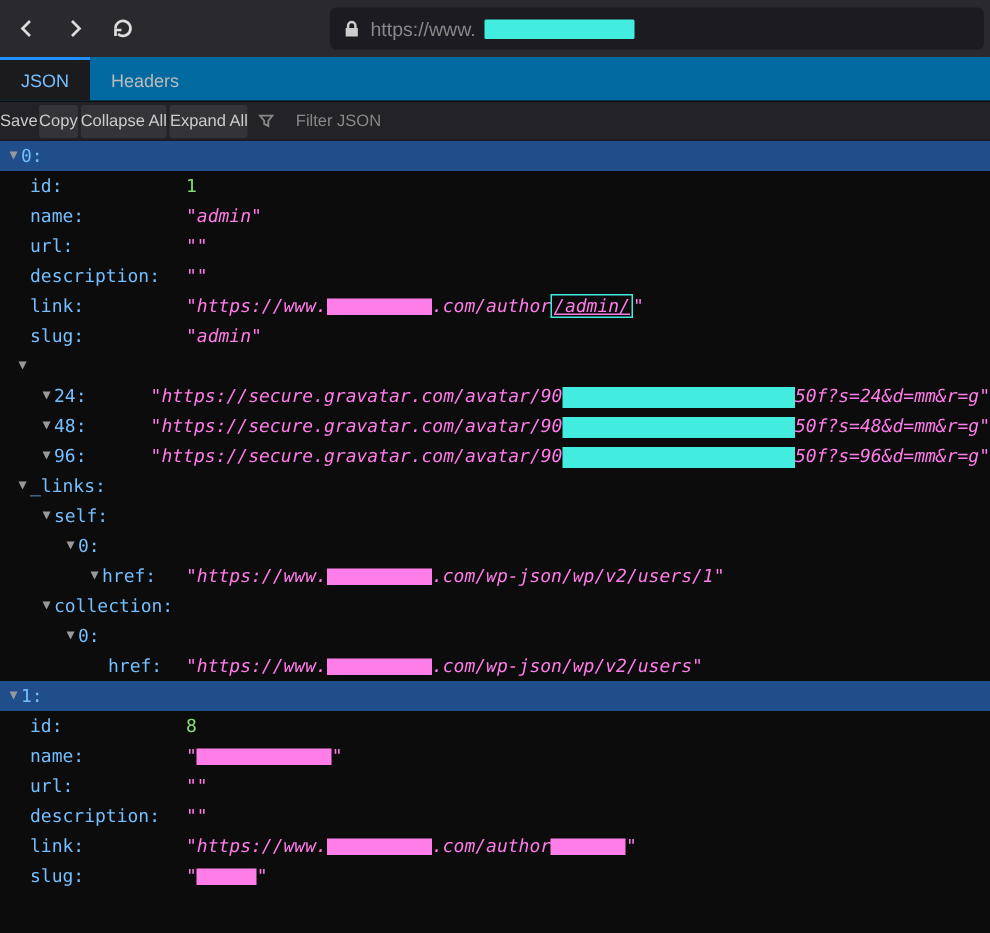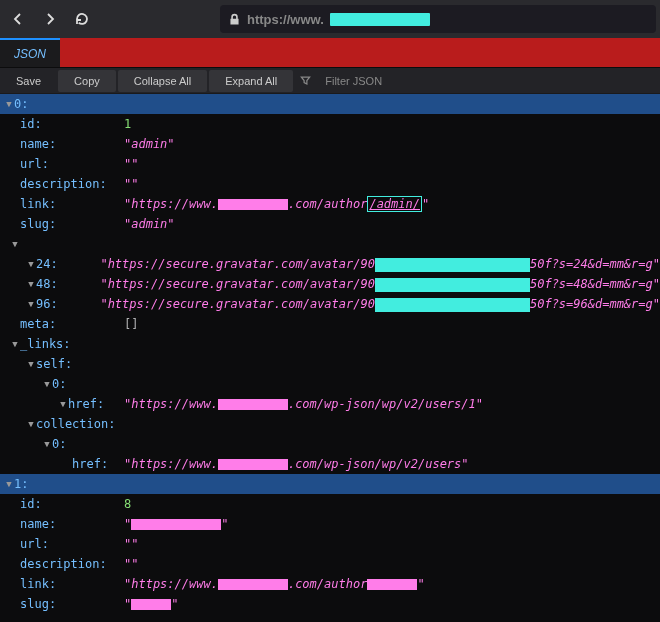--- a/index.html
+++ b/index.html
@@ -35,50 +35,49 @@
       align-items:center;
       padding:0 8px;
       gap:6px;
       color:#ddd;
       font-size:13px;
       overflow:hidden;white-space:nowrap;
     }
     .url-bar svg{width:13px;height:13px;fill:#ccc;}
     .redact { background:#42eddf; color:#42eddf; border-radius:1px; display:inline-block; height:13px; vertical-align:middle;}
     .url-text{color:#ddd;}
-    .url-dim{color:#888;font-weight:bold;}
+    .url-dim{color:#888;}
     
     .tabs {
-      background:#b91c1c;
+      background:#0369a1;
       height:30px;
       display:flex;
       align-items:flex-end;
       padding-left:0px;
       border-bottom:1px solid #0c0c0d;
       font-size:12px;
-      font-style:italic;
     }
     .tab {
       padding:7px 14px 6px;
       color:#bbb;
       border-top:2px solid transparent;
     }
     .tab.active{color:#75bfff;border-top:2px solid #1e90ff;background:#1b1b1d;}
     
     .toolbar {
       background:#232327;
       height:26px;
       display:flex;
       align-items:center;
       gap:0;
       border-bottom:1px solid #1a1a1c;
       font-size:11px;
     }
     .tool-btn{
-      padding:5px 16px;
+      padding:5px 0;
       color:#ccc;
     }
     .tool-hl{background:#343438;border-radius:2px;margin:17px 1px;}
     .tool-filter{display:flex;align-items:center;gap:14px;color:#888;margin-left:6px;}
     .tool-filter svg{width:11px;height:11px;stroke:#888;fill:none;stroke-width:1.8;}
     
     .tree {
       font-family:Consolas,Menlo,monospace;
       font-size:12px;
       line-height:20px;
@@ -120,20 +119,21 @@
     <svg viewBox="0 0 16 16">
         <path d="M4 7V5a4 4 0 0 1 8 0v2h1v7H3V7h1zm2 0h4V5a2 2 0 0 0-4 0v2z"></path>
       </svg>
     <span class="url-dim">https://www.</span>
       <span class="redact" style="width:100px">x</span>
   </div>
 </div>
 
 <div class="tabs">
   <div class="tab active">JSON</div>
+  <div class="tab">Headers</div>
 </div>
 
 <div class="toolbar">
   <div class="tool-btn">Save</div>
   <div class="tool-btn tool-hl">Copy</div>
   <div class="tool-btn tool-hl">Collapse All</div>
   <div class="tool-btn tool-hl">Expand All</div>
   <div class="tool-filter">
     <svg viewBox="0 0 16 16">
         <path d="M2 3h12L10 8v5l-4-2V8L2 3z"></path>
@@ -205,26 +205,20 @@
       <span class="val-str"><span>"https://secure.gravatar.com/avatar/90</span><span class="redact-cyan" style="width:155px"></span><span>50f?s=48&amp;d=mm&amp;r=g"</span></span>
     </div>
   <div class="row" style="padding-left:26px">
       <span class="keycell" style="width:98px">
         <span class="tri">▼</span>
         <span class="key">96:</span>
       </span>
       <span class="val-str"><span>"https://secure.gravatar.com/avatar/90</span><span class="redact-cyan" style="width:155px"></span><span>50f?s=96&amp;d=mm&amp;r=g"</span></span>
     </div>
 
-  <div class="row pad1">
-      <span class="keycell kc1">
-        <span class="key">meta:</span>
-      </span>
-      <span class="val-str" style="font-style:normal;color:#b1b1b3">[]</span>
-    </div>
 
   <div class="row" style="padding-left:10px">
       <span class="tri">▼</span>
       <span class="key">_links:</span>
     </div>
   <div class="row" style="padding-left:26px">
       <span class="tri">▼</span>
       <span class="key">self:</span>
     </div>
   <div class="row" style="padding-left:42px">

